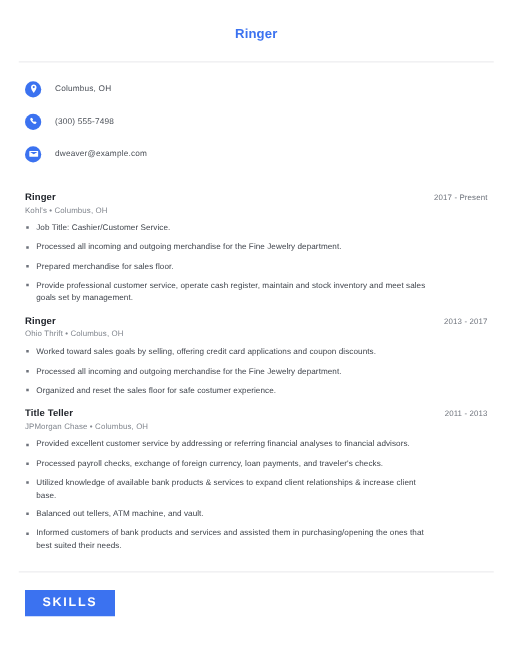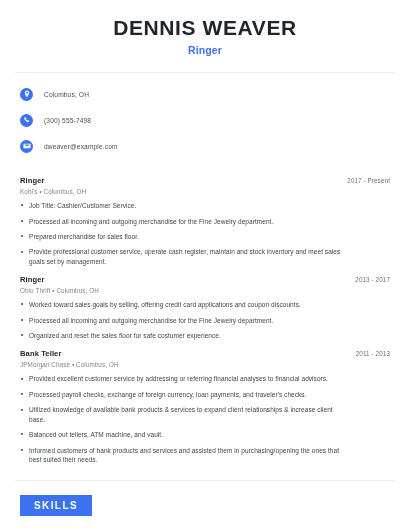--- a/index.html
+++ b/index.html
@@ -150,21 +150,20 @@
     height: 2px;
     background: #6d727b;
   }
 </style>
 </head>
 <body>
 
 <div class="page">
 
   <div class="header">
-    <div class="full-name">DENNIS WEAVER</div>
     <div class="job-headline">Ringer</div>
   </div>
 
   <hr class="divider">
 
   <div class="contact-list">
 
     <div class="contact-row">
       <span class="contact-icon">
         <svg viewBox="0 0 16 16" fill="#ffffff" xmlns="http://www.w3.org/2000/svg">
@@ -220,21 +219,21 @@
         <div class="job-meta">Ohio Thrift • Columbus, OH</div>
         <ul class="bullets">
           <li class="bullet">Worked toward sales goals by selling, offering credit card applications and coupon discounts.</li>
           <li class="bullet">Processed all incoming and outgoing merchandise for the Fine Jewelry department.</li>
           <li class="bullet">Organized and reset the sales floor for safe costumer experience.</li>
         </ul>
       </div>
 
       <div class="job">
         <div class="job-headrow">
-          <span class="job-title">Bank Teller</span>
+          <span class="job-title">Title Teller</span>
           <span class="job-dates">2011 - 2013</span>
         </div>
         <div class="job-meta">JPMorgan Chase • Columbus, OH</div>
         <ul class="bullets">
           <li class="bullet">Provided excellent customer service by addressing or referring financial analyses to financial advisors.</li>
           <li class="bullet">Processed payroll checks, exchange of foreign currency, loan payments, and traveler's checks.</li>
           <li class="bullet">Utilized knowledge of available bank products &amp; services to expand client relationships &amp; increase client base.</li>
           <li class="bullet">Balanced out tellers, ATM machine, and vault.</li>
           <li class="bullet">Informed customers of bank products and services and assisted them in purchasing/opening the ones that best suited their needs.</li>
         </ul>

